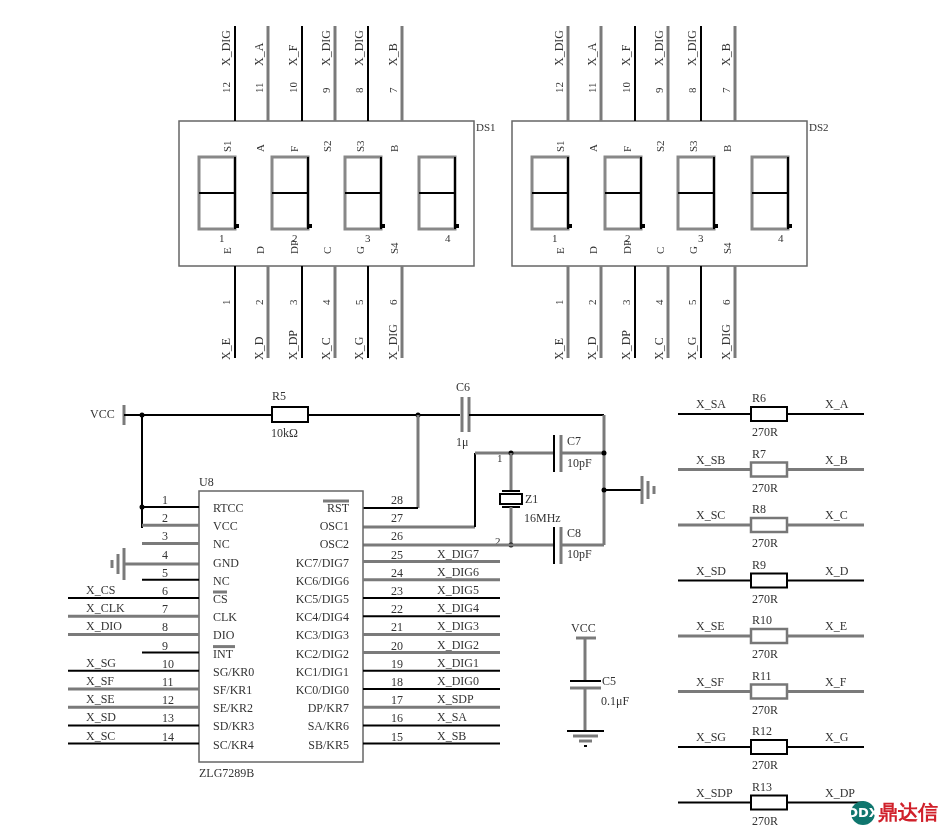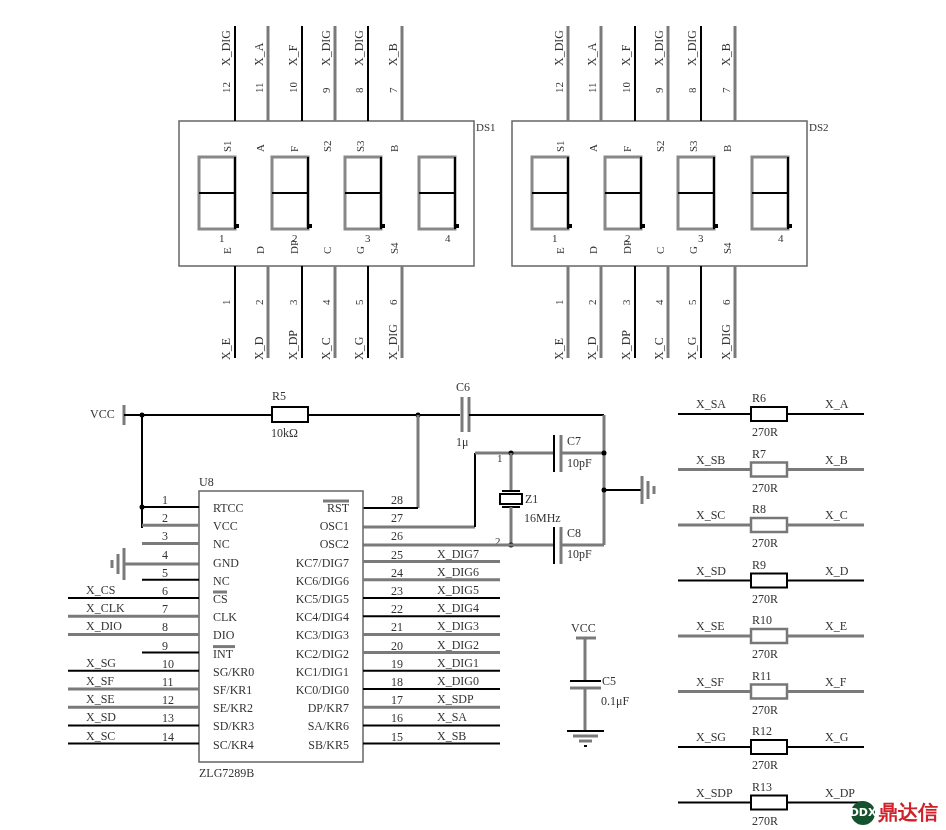--- a/index.html
+++ b/index.html
@@ -10,21 +10,21 @@
   .wg { stroke:#7a7a7a; stroke-width:3; fill:none; }
   .box { stroke:#666; stroke-width:1.5; fill:#fff; }
   .seg { stroke:#888; stroke-width:3; fill:none; }
   .segm { stroke:#000; stroke-width:2; }
   .t11 { font-size:11px; }
   .t12 { font-size:12px; }
   .dot { fill:#000; }
   .res { fill:#fff; stroke:#000; stroke-width:2; }
   .resg { fill:#fff; stroke:#777; stroke-width:2.5; }
   .wm { position:absolute; right:8px; bottom:4px; display:flex; align-items:center; gap:3px; color:#d0202a; font-family:"DejaVu Sans", sans-serif; font-weight:bold; font-size:20px; }
-  .wm .logo { width:24px; height:24px; border-radius:50%; background:#14532d; color:#fff; font-size:11px; display:flex; align-items:center; justify-content:center; }
+  .wm .logo { width:24px; height:24px; border-radius:50%; background:#0f766e; color:#fff; font-size:13px; display:flex; align-items:center; justify-content:center; }
 </style>
 </head>
 <body>
 
 <svg id="sch" width="946" height="830" viewBox="0 0 946 830">
 
   <g id="displays">
       <g>
         <rect x="179" y="121" width="295" height="145" class="box"></rect>
         <text x="476" y="131" class="t11">DS1</text>

